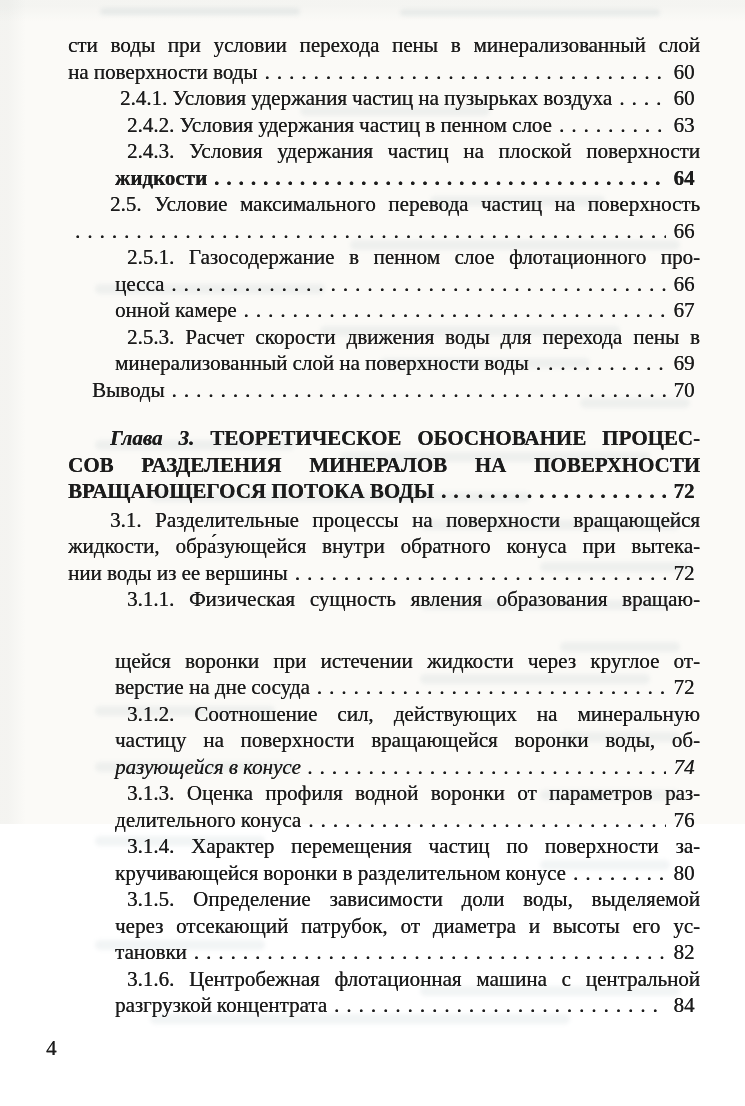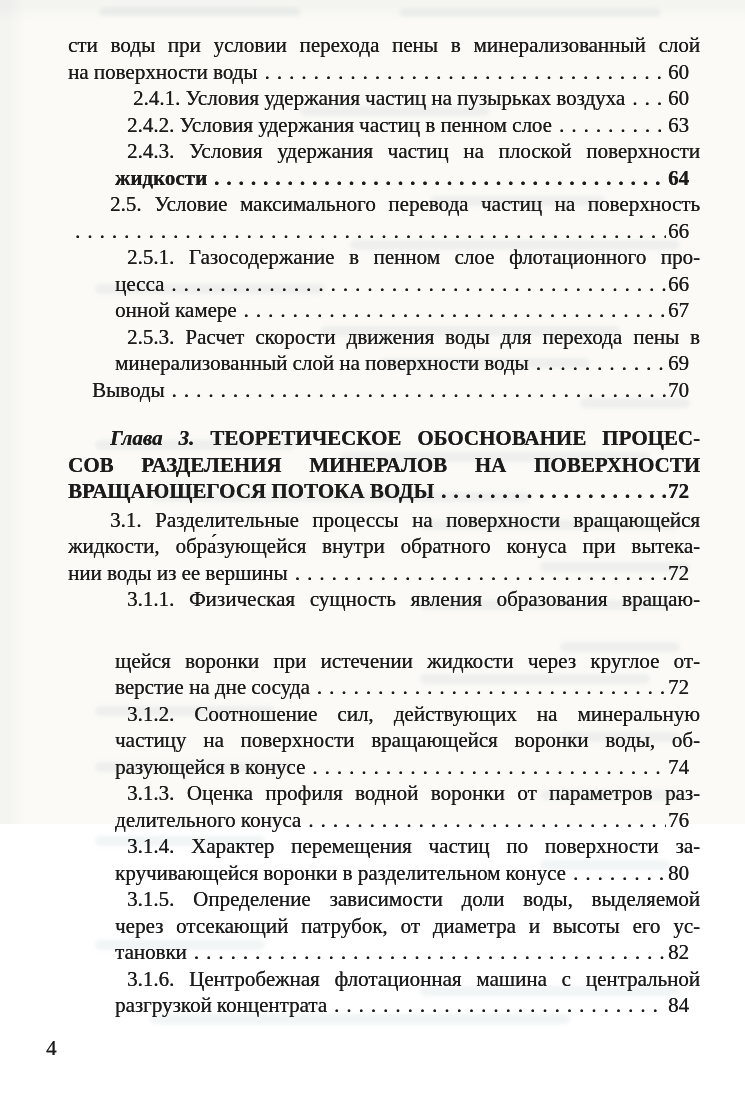--- a/index.html
+++ b/index.html
@@ -35,21 +35,21 @@
   .line{display:block;}
   .line.row{display:flex;align-items:baseline;}
   .line.fill{text-align:justify;text-align-last:justify;overflow:hidden;white-space:nowrap;}
   .line.head{font-weight:bold;}
   .chapter-label{font-weight:bold;font-style:italic;}
   .txt{white-space:pre;}
   .lead{
     flex:1 1 auto;min-width:0;overflow:hidden;white-space:nowrap;
     letter-spacing:7px;padding-left:7px;
   }
-  .pg{flex:0 0 auto;min-width:32px;text-align:left;padding-left:2px;}
+  .pg{flex:0 0 auto;min-width:32px;text-align:center;padding-left:2px;}
   .folio{
     position:absolute;left:46px;top:1035px;
     font-size:21px;line-height:26px;color:var(--ink);
     text-shadow:0.25px 0 0 currentColor;
   }
 </style>
 </head>
 <body>
 
 <div class="paper">
@@ -83,21 +83,21 @@
     <div class="ghost" style="left:150px;top:1014px;width:420px;"></div>
   </div>
 
   <main class="toc" id="toc">
       <div class="line fill" style="margin-left: 0px;"><span class="txt">сти воды при условии перехода пены в минерализованный слой</span></div>
       <div class="line row" style="margin-left: 0px;">
         <span class="txt">на поверхности воды</span>
         <span class="lead">..........................................................................................</span>
         <span class="pg">60</span>
       </div>
-      <div class="line row" style="margin-left: 65px;">
+      <div class="line row" style="margin-left: 52px;">
         <span class="txt">2.4.1. Условия удержания частиц на пузырьках воздуха</span>
         <span class="lead">..........................................................................................</span>
         <span class="pg">60</span>
       </div>
       <div class="line row" style="margin-left: 59px;">
         <span class="txt">2.4.2. Условия удержания частиц в пенном слое</span>
         <span class="lead">..........................................................................................</span>
         <span class="pg">63</span>
       </div>
       <div class="line fill" style="margin-left: 59px;"><span class="txt">2.4.3. Условия удержания частиц на плоской поверхности</span></div>
@@ -149,21 +149,21 @@
       </div>
       <div class="line fill" style="margin-left: 59px;"><span class="txt">3.1.1. Физическая сущность явления образования вращаю-</span></div>
       <div class="line fill" style="margin-left: 47px; margin-top: 35px;"><span class="txt">щейся воронки при истечении жидкости через круглое от-</span></div>
       <div class="line row" style="margin-left: 47px;">
         <span class="txt">верстие на дне сосуда</span>
         <span class="lead">..........................................................................................</span>
         <span class="pg">72</span>
       </div>
       <div class="line fill" style="margin-left: 59px;"><span class="txt">3.1.2. Соотношение сил, действующих на минеральную</span></div>
       <div class="line fill" style="margin-left: 47px;"><span class="txt">частицу на поверхности вращающейся воронки воды, об-</span></div>
-      <div class="line row" style="margin-left: 47px;">
+      <div class="line row" style="margin-left: 47px; font-style: italic;">
         <span class="txt">разующейся в конусе</span>
         <span class="lead">..........................................................................................</span>
         <span class="pg">74</span>
       </div>
       <div class="line fill" style="margin-left: 59px;"><span class="txt">3.1.3. Оценка профиля водной воронки от параметров раз-</span></div>
       <div class="line row" style="margin-left: 47px;">
         <span class="txt">делительного конуса</span>
         <span class="lead">..........................................................................................</span>
         <span class="pg">76</span>
       </div>

